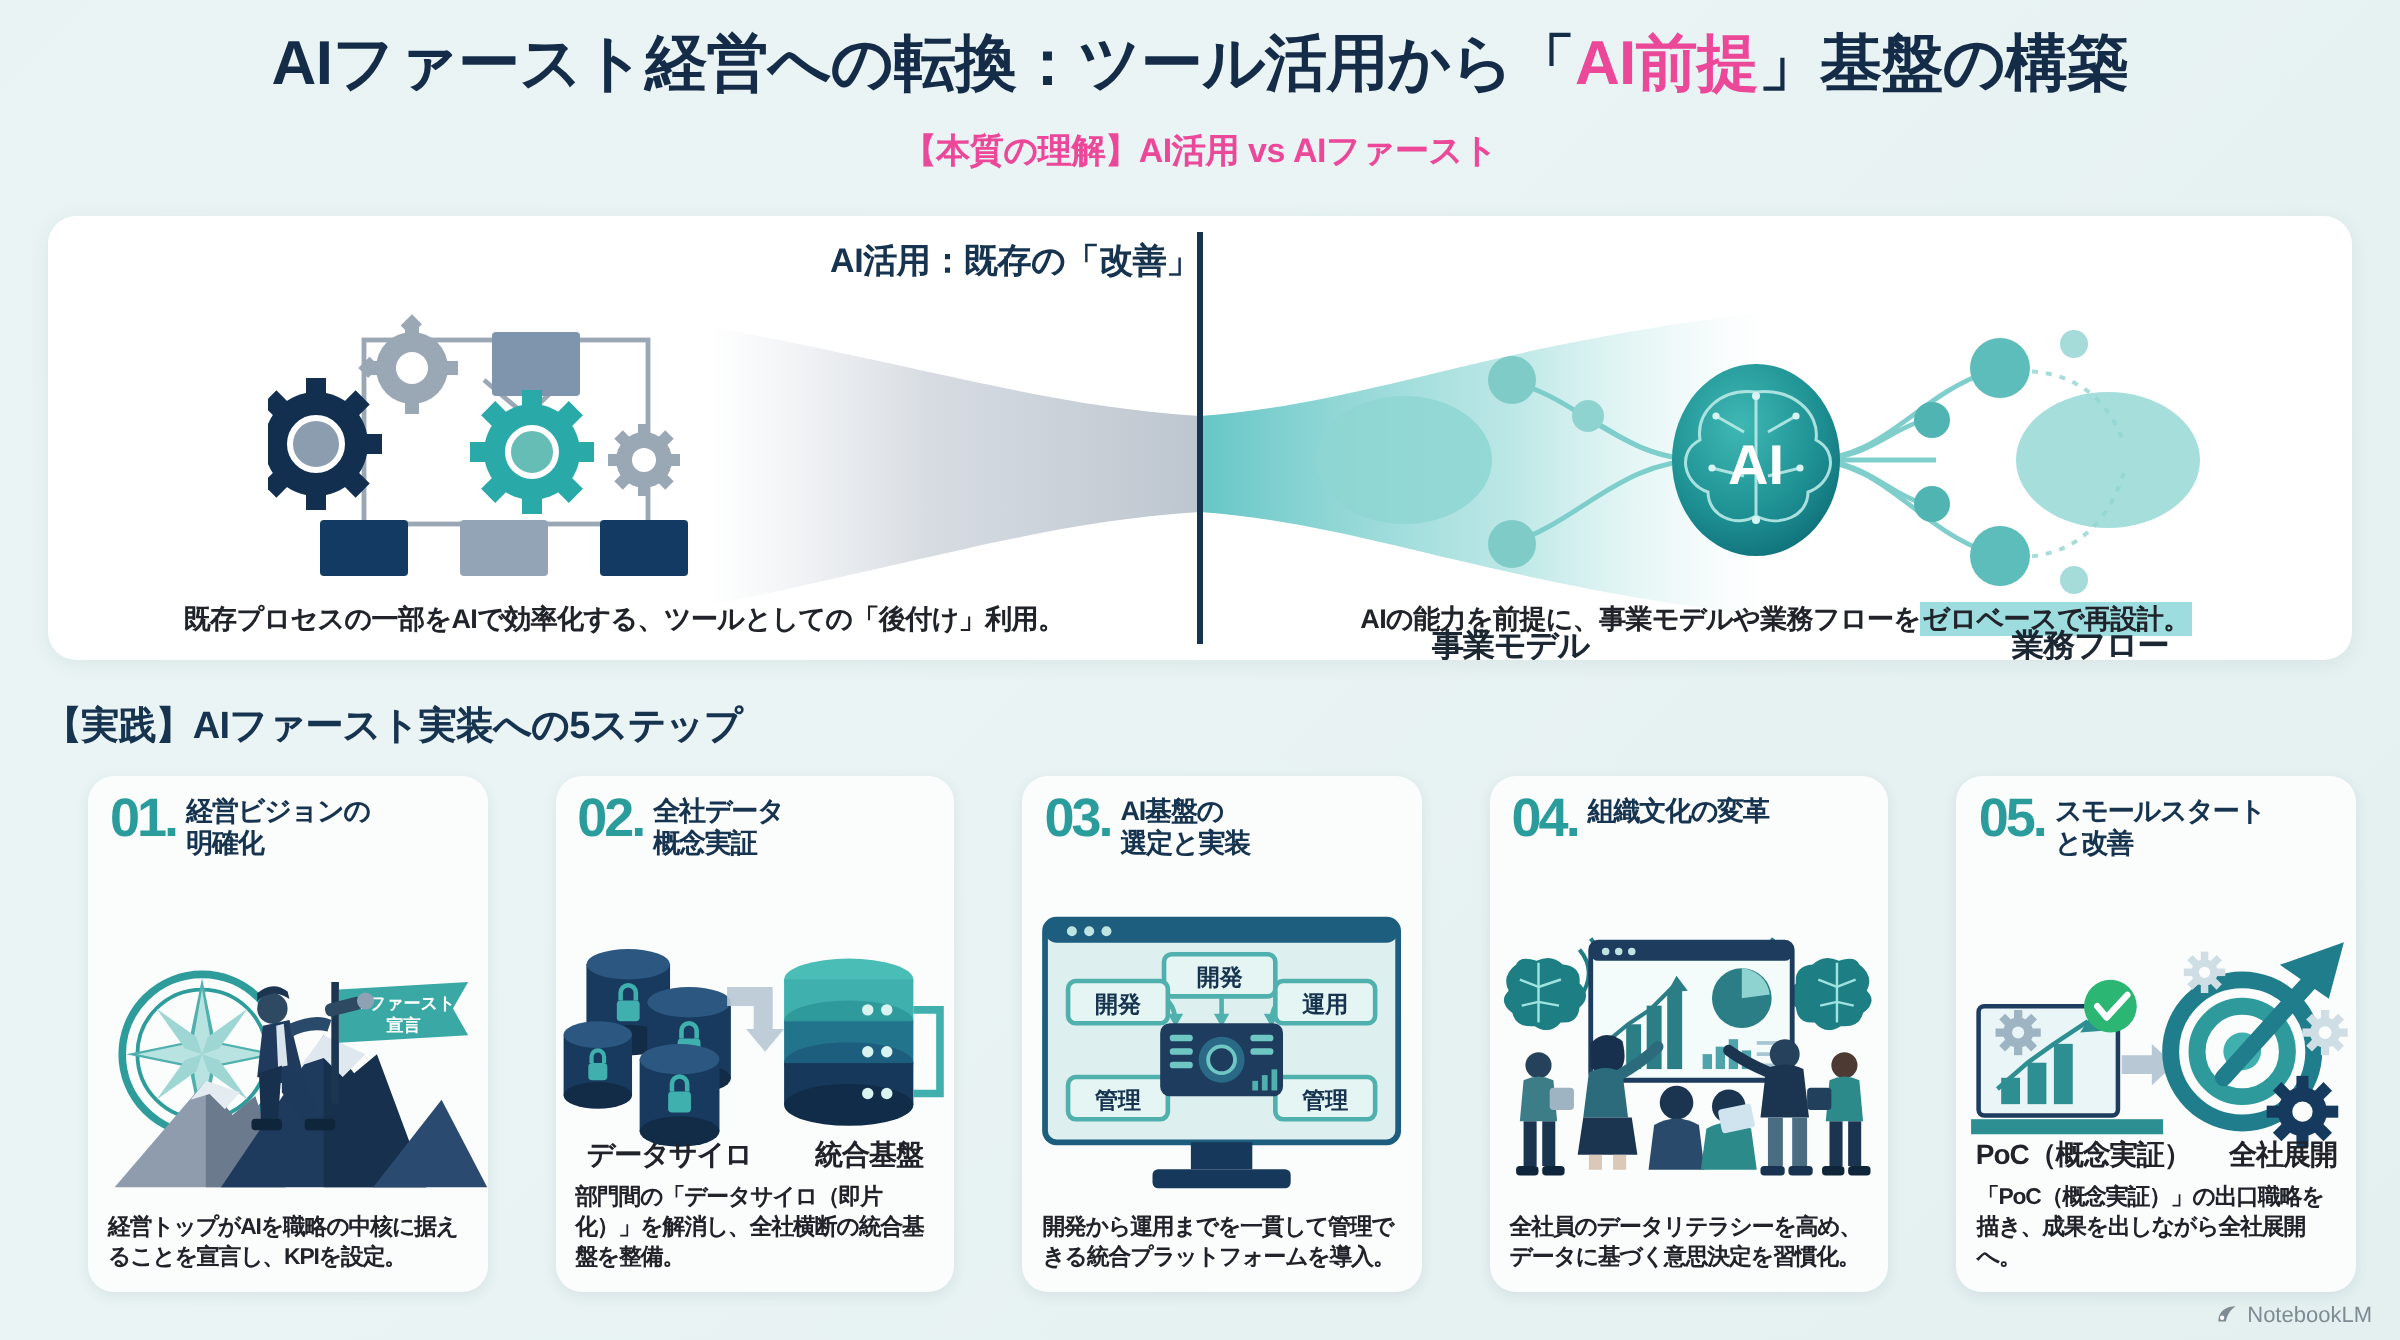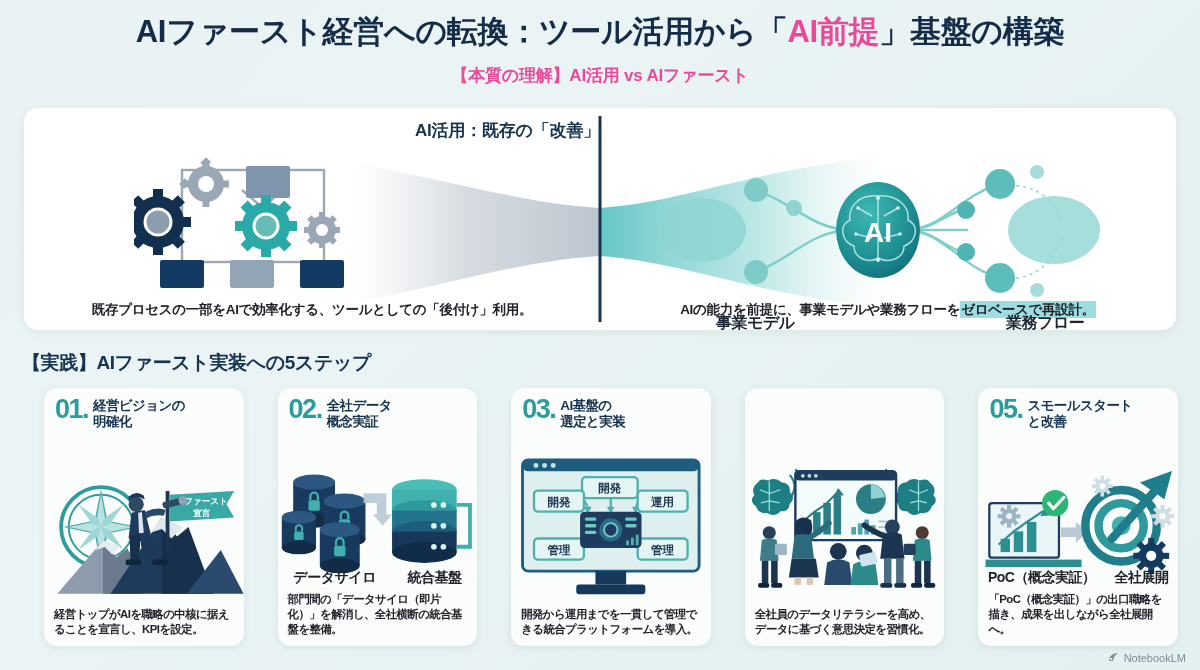--- a/index.html
+++ b/index.html
@@ -531,20 +531,26 @@
           <rect x="120" y="90" width="3" height="5"></rect>
             <rect x="125" y="87" width="3" height="8"></rect>
             <rect x="130" y="84" width="3" height="11"></rect>
         </g>
       </svg>
     </div>
     <div class="card-desc">開発から運用までを一貫して管理できる統合プラットフォームを導入。</div>
   </div>
 
   <div class="card">
+    <div class="card-head">
+      <div class="card-num"><span>04</span><span class="dot">.</span></div>
+      <div class="card-title">
+        <div>組織文化の変革</div>
+      </div>
+    </div>
     <div class="card-art">
       <svg width="214" height="150" viewBox="0 0 214 150">
 
         <g transform="translate(8,22)">
           <g stroke="#1d7f84" stroke-width="2.2" fill="none">
             <path d="M 40 -4 q 10 12 0 26"></path>
             <path d="M 46 -10 q 14 18 0 38"></path>
           </g>
           <path d="M 6 4 q -8 6 -4 14 q -6 6 2 12 q 2 8 12 7 q 8 5 14 -2 q 9 1 10 -8 q 7 -6 0 -13 q 1 -9 -9 -10 q -6 -6 -14 -2 q -9 -3 -11 2 Z" fill="#1d7f84"></path>
           <g stroke="#9fe3e0" stroke-width="1.3" fill="none">

